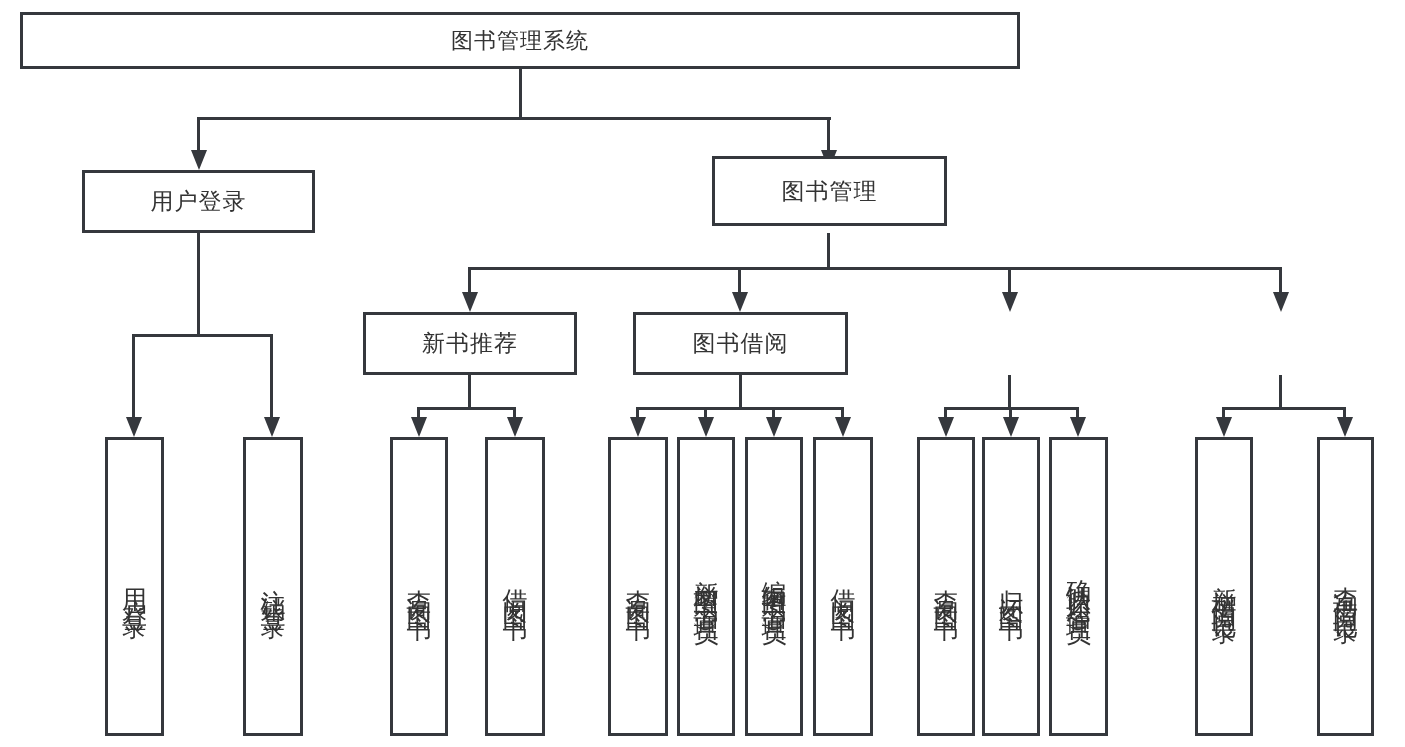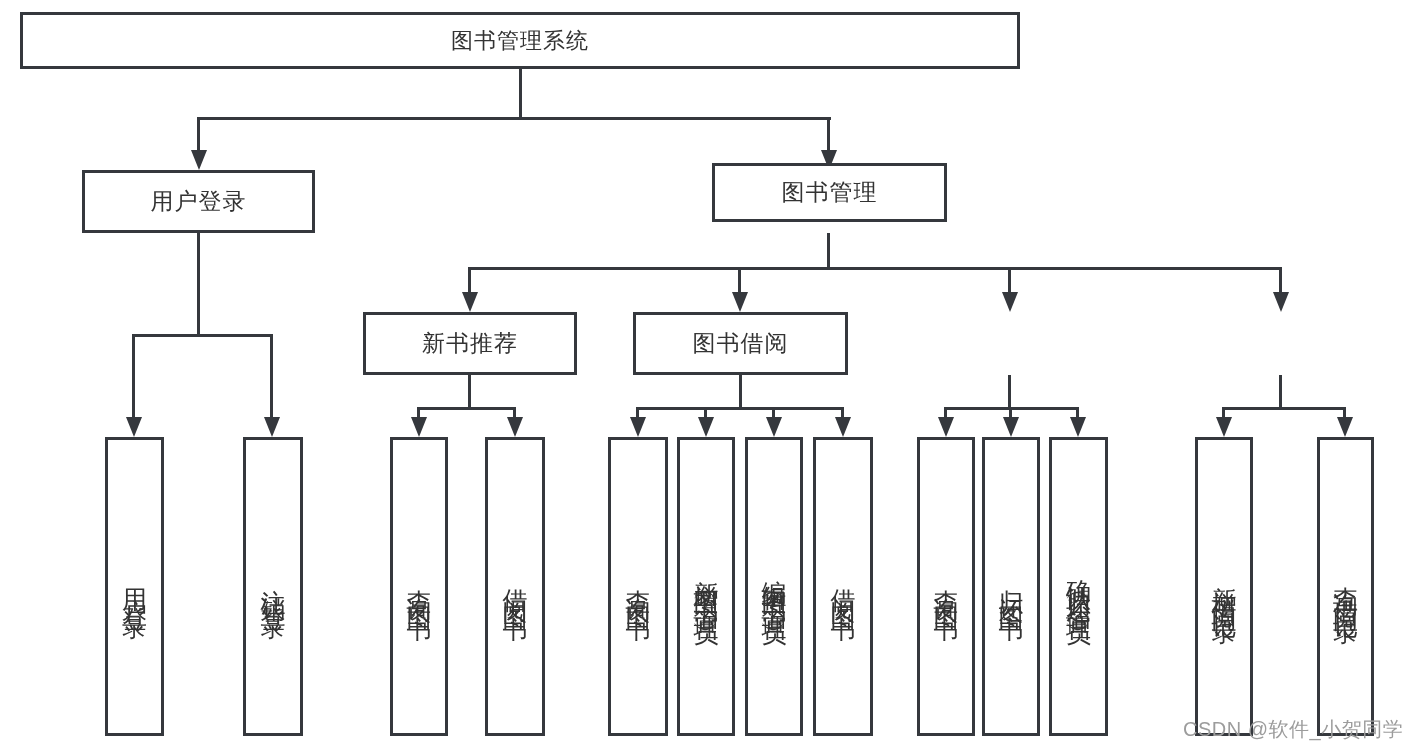--- a/index.html
+++ b/index.html
@@ -47,21 +47,21 @@
   <div class="box-h" style="left:20px; top:12px; width:1000px; height:57px; font-size:22px;">图书管理系统</div>
 
   <div class="line" style="left:519px; top:69px; width:3px; height:50px;"></div>
   <div class="line" style="left:197px; top:117px; width:634px; height:3px;"></div>
   <div class="line" style="left:197px; top:118px; width:3px; height:34px;"></div>
   <div class="arrowhead" style="left:191px; top:150px;"></div>
   <div class="line" style="left:827px; top:118px; width:3px; height:34px;"></div>
   <div class="arrowhead" style="left:821px; top:150px;"></div>
 
   <div class="box-h" style="left:82px; top:170px; width:233px; height:63px;">用户登录</div>
-  <div class="box-h" style="left:712px; top:163px; width:235px; height:59px;">图书管理</div>
+  <div class="box-h" style="left:712px; top:156px; width:235px; height:70px;">图书管理</div>
 
   <div class="line" style="left:197px; top:233px; width:3px; height:104px;"></div>
   <div class="line" style="left:132px; top:334px; width:141px; height:3px;"></div>
   <div class="line" style="left:132px; top:335px; width:3px; height:84px;"></div>
   <div class="arrowhead" style="left:126px; top:417px;"></div>
   <div class="line" style="left:270px; top:335px; width:3px; height:84px;"></div>
   <div class="arrowhead" style="left:264px; top:417px;"></div>
 
   <div class="line" style="left:827px; top:233px; width:3px; height:37px;"></div>
   <div class="line" style="left:468px; top:267px; width:814px; height:3px;"></div>
@@ -148,15 +148,14 @@
     <span class="vtext" style="letter-spacing:6px;">确认归还（管理员）</span>
   </div>
 
   <div class="box-v" style="left:1195px; top:437px; width:58px; height:299px;">
     <span class="vtext" style="letter-spacing:7px;">新增借阅记录</span>
   </div>
   <div class="box-v" style="left:1317px; top:437px; width:57px; height:299px;">
     <span class="vtext" style="letter-spacing:7px;">查询借阅记录</span>
   </div>
 
-  <div class="watermark">CSDN @软件_小贺同学</div>
 
 </div>
 
 </body></html>

